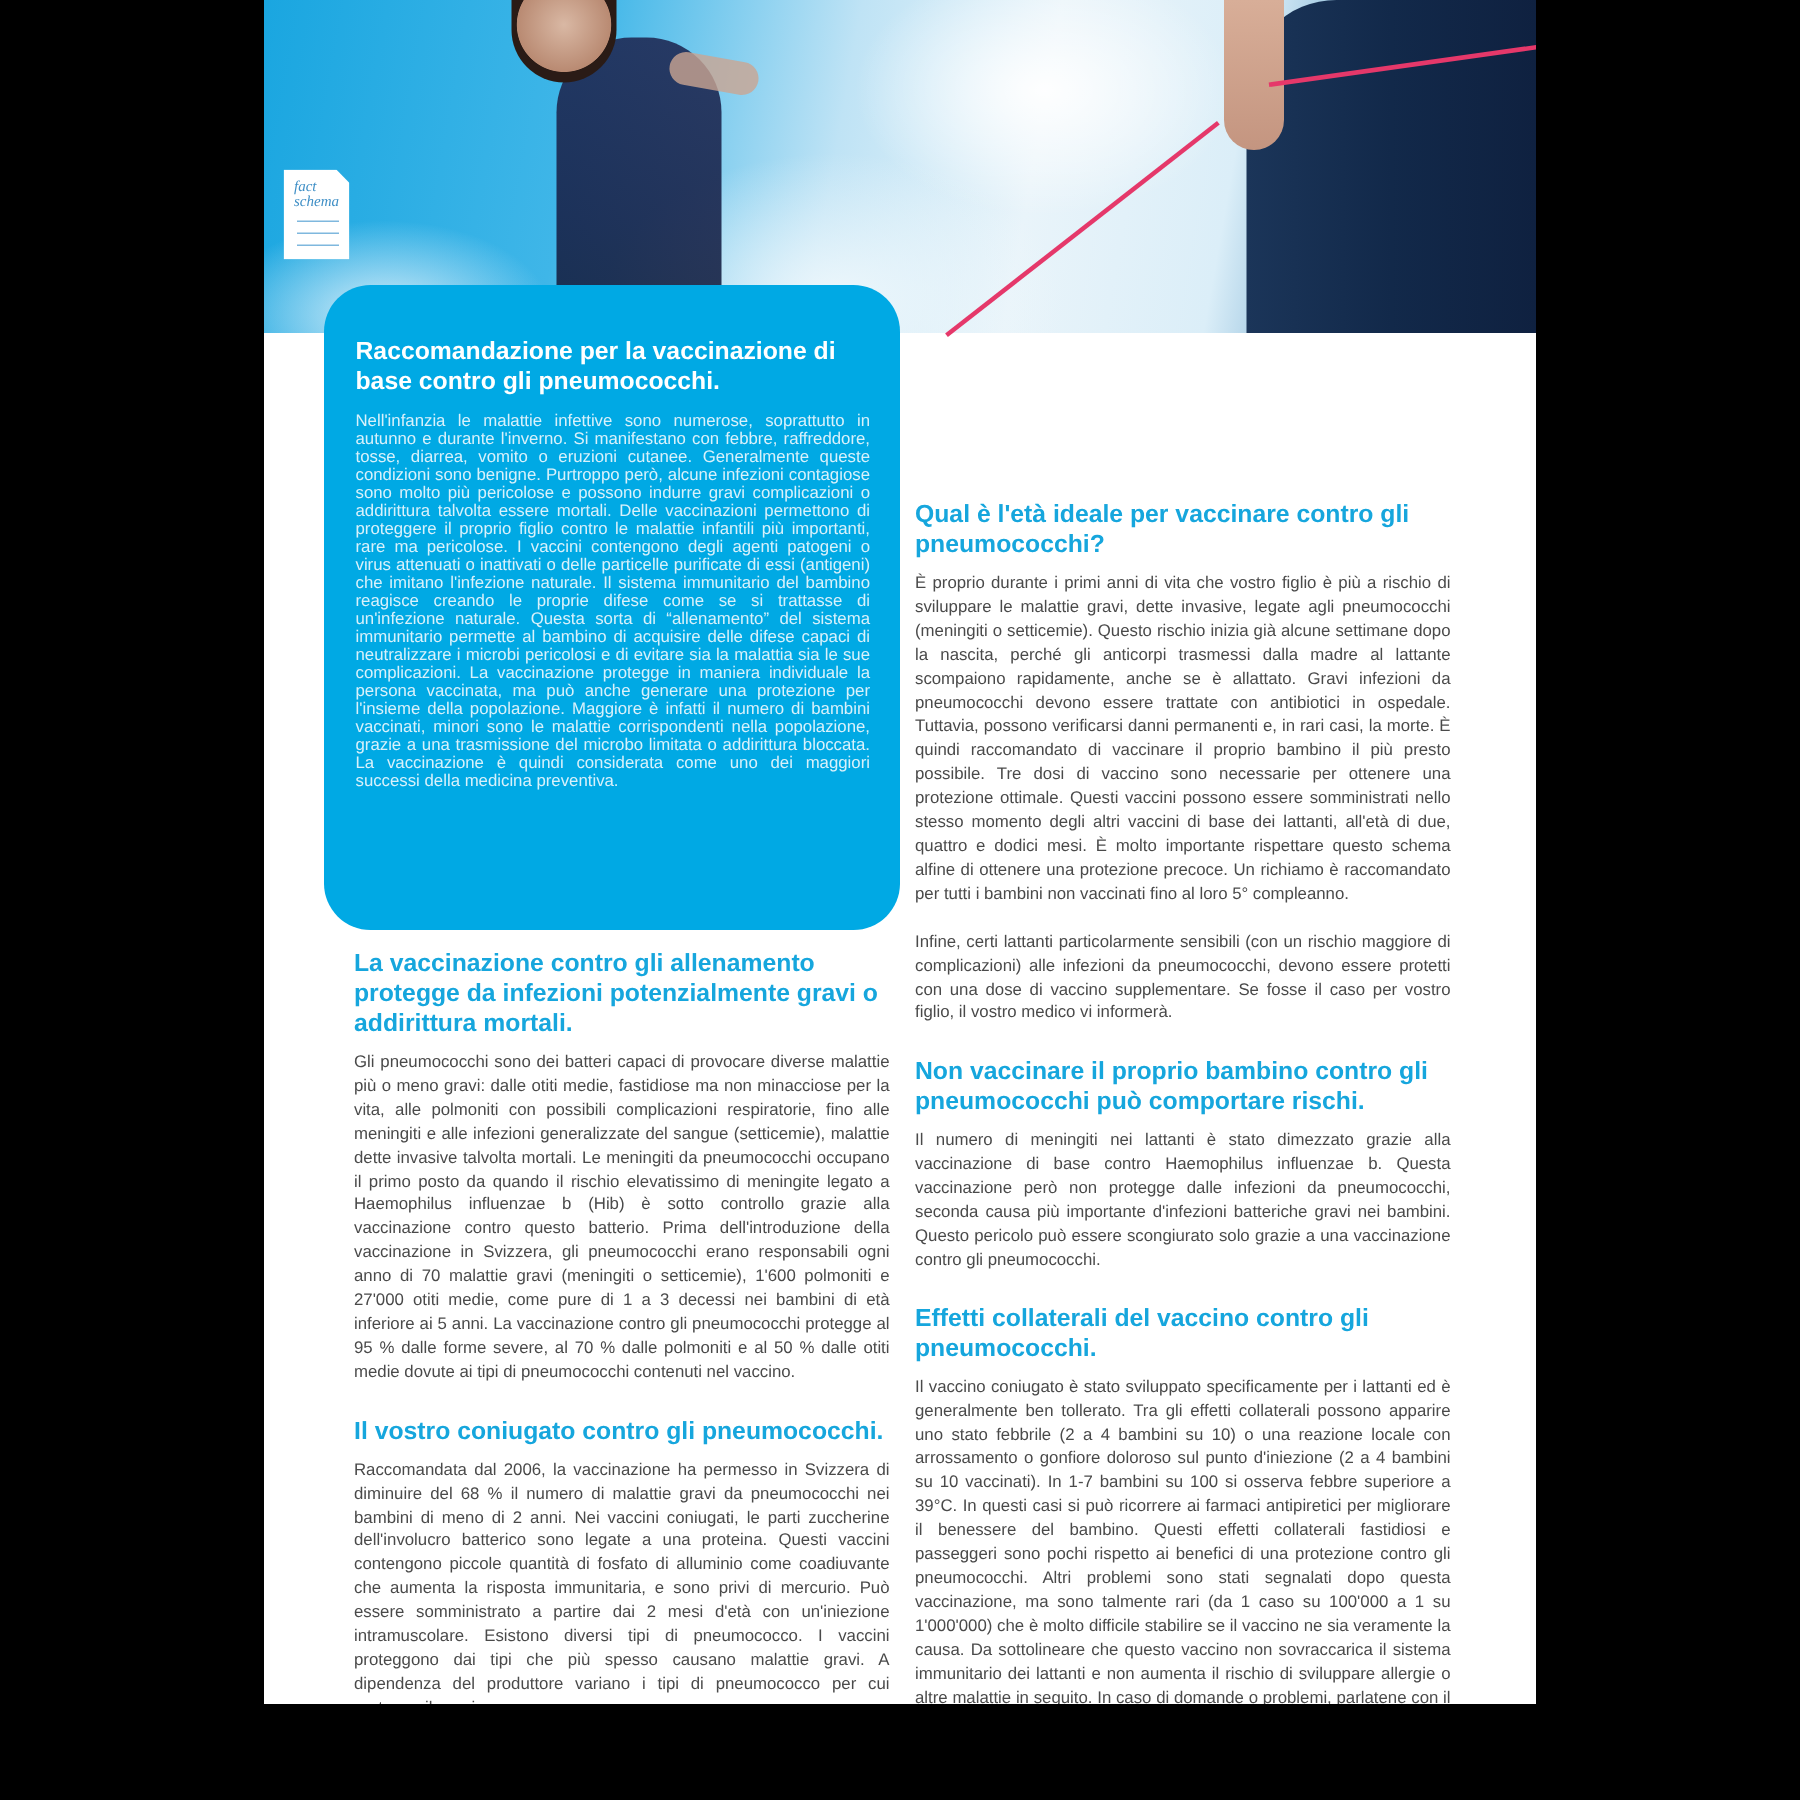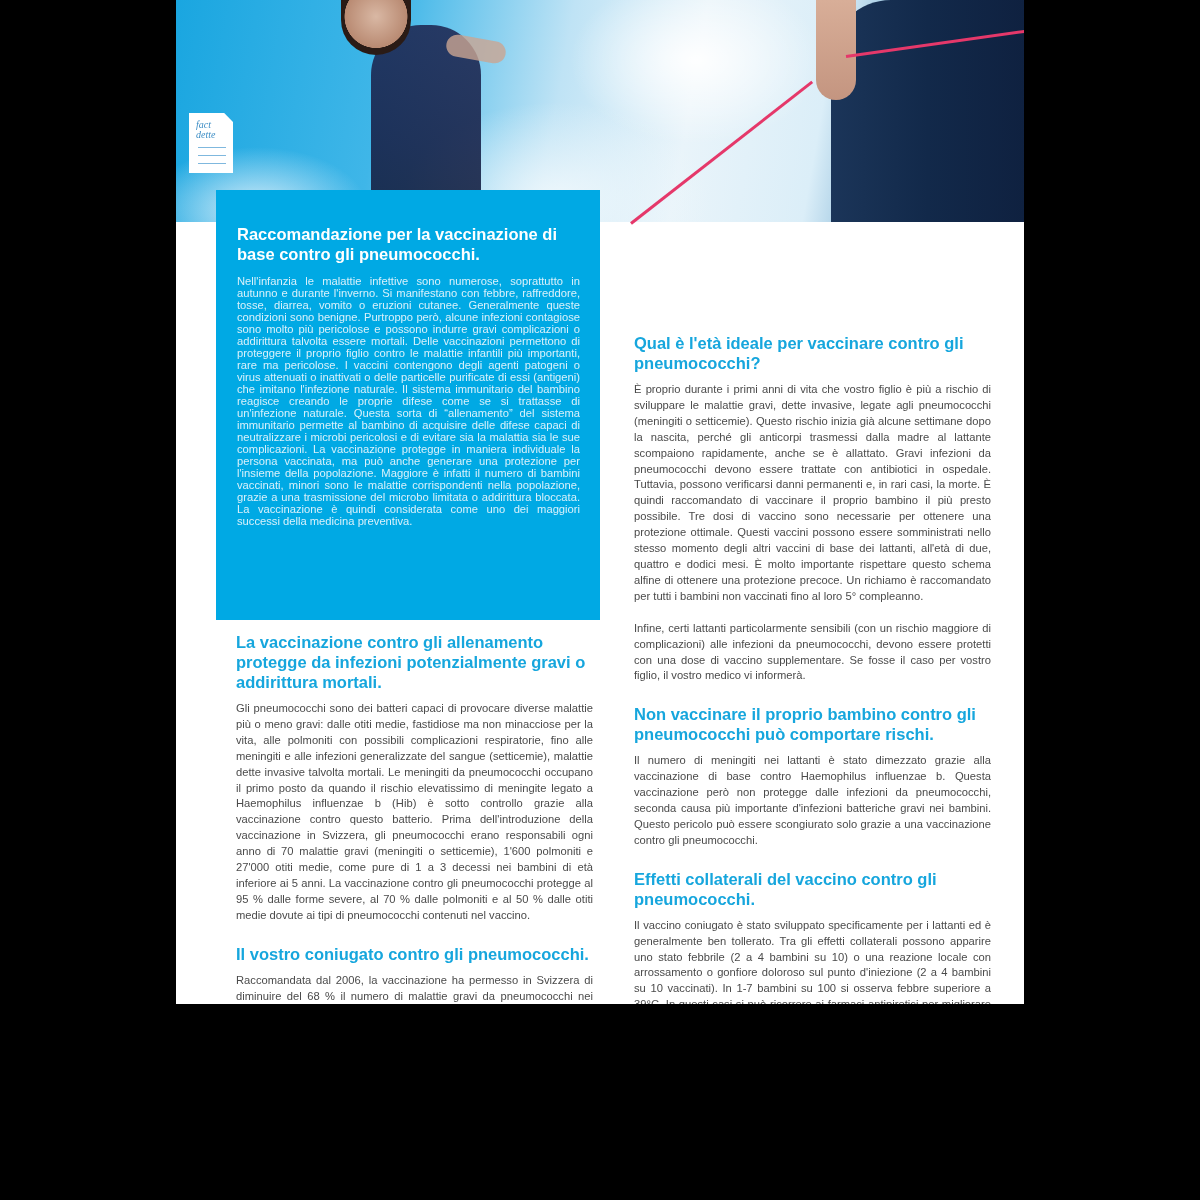--- a/index.html
+++ b/index.html
@@ -1,20 +1,20 @@
 <!DOCTYPE html>
 <html><head>
   <meta charset="utf-8">
   <style>
     * { box-sizing: border-box; margin: 0; padding: 0; }
     html, body { width: 1200px; height: 1200px; background: #000; overflow: hidden; }
     body { position: relative; font-family: "Liberation Sans", sans-serif; }
 
     .page {
-      position: absolute; left: 176px; top: 0; width: 848px; height: 1004px;
+      position: absolute; left: 176px; top: 0; width: 848px; height: 1136px;
       background: #ffffff; overflow: hidden;
     }
 
     
     .hero {
       position: absolute; left: 0; top: 0; width: 848px; height: 222px;
       background:
         radial-gradient(ellipse 180px 120px at 520px 60px, rgba(255,255,255,0.95), rgba(255,255,255,0) 70%),
         radial-gradient(ellipse 220px 140px at 380px 200px, rgba(240,248,252,0.95), rgba(255,255,255,0) 70%),
         radial-gradient(ellipse 160px 90px at 80px 210px, rgba(230,244,252,0.9), rgba(255,255,255,0) 70%),
@@ -66,32 +66,32 @@
       background: rgba(245,248,250,0.78);
     }
     .title-band h1 {
       position: absolute; right: 10px; top: 14px; font-size: 33px; font-weight: bold;
       color: #14a7e0; letter-spacing: -0.5px; line-height: 36px;
     }
 
     
     .intro-box {
       position: absolute; left: 40px; top: 190px; width: 384px; height: 430px;
-      background: #00a9e4; padding: 34px 20px 0 21px;
+      background: #00a9e4; padding: 34px 20px 0 21px; border-radius: 31px;
     }
     .intro-box h2 {
       font-size: 16.5px; line-height: 20px; color: #ffffff; font-weight: bold; margin-bottom: 11px;
     }
     .intro-box p {
       font-size: 11.2px; line-height: 12px; color: #d8f1fb; text-align: justify;
     }
 
     .col { position: absolute; }
     .col-left { left: 60px; top: 632px; width: 357px; }
-    .col-right { left: 434px; top: 333px; width: 357px; margin-left: 24px; }
+    .col-right { left: 434px; top: 333px; width: 357px; }
 
     h3.sec {
       font-size: 16.5px; line-height: 20px; color: #16a6dd; font-weight: bold; margin-bottom: 9px;
     }
     p.body {
       font-size: 11.2px; line-height: 15.9px; color: #4a4a4a; text-align: justify;
     }
     .gap-lg { height: 20px; }
     .gap-md { height: 16px; }
 
@@ -110,21 +110,21 @@
     <div class="arm"></div>
     <div class="figure-right"></div>
     <div class="hand"></div>
     <div class="rope" style="left:455px; top:222px; width:230px; transform: rotate(-38deg);"></div>
     <div class="rope" style="left:670px; top:55px; width:190px; transform: rotate(-8deg);"></div>
   </div>
 
   <div class="fact-sheet-badge">
     <div class="fs-text">
       <div>fact</div>
-      <div>dette</div>
+      <div>schema</div>
     </div>
     <div class="line" style="top:34px;"></div>
     <div class="line" style="top:42px;"></div>
     <div class="line" style="top:50px;"></div>
   </div>
 
 
   <div class="intro-box">
     <h2>Raccomandazione per la vaccinazione di base contro gli pneumococchi.</h2>
     <p>Nell'infanzia le malattie infettive sono numerose, soprattutto in autunno e durante l'inverno. Si manifestano con febbre, raffreddore, tosse, diarrea, vomito o eruzioni cutanee. Generalmente queste condizioni sono benigne. Purtroppo però, alcune infezioni contagiose sono molto più pericolose e possono indurre gravi complicazioni o addirittura talvolta essere mortali. Delle vaccinazioni permettono di proteggere il proprio figlio contro le malattie infantili più importanti, rare ma pericolose. I vaccini contengono degli agenti patogeni o virus attenuati o inattivati o delle particelle purificate di essi (antigeni) che imitano l'infezione naturale. Il sistema immunitario del bambino reagisce creando le proprie difese come se si trattasse di un'infezione naturale. Questa sorta di “allenamento” del sistema immunitario permette al bambino di acquisire delle difese capaci di neutralizzare i microbi pericolosi e di evitare sia la malattia sia le sue complicazioni. La vaccinazione protegge in maniera individuale la persona vaccinata, ma può anche generare una protezione per l'insieme della popolazione. Maggiore è infatti il numero di bambini vaccinati, minori sono le malattie corrispondenti nella popolazione, grazie a una trasmissione del microbo limitata o addirittura bloccata. La vaccinazione è quindi considerata come uno dei maggiori successi della medicina preventiva.</p>

